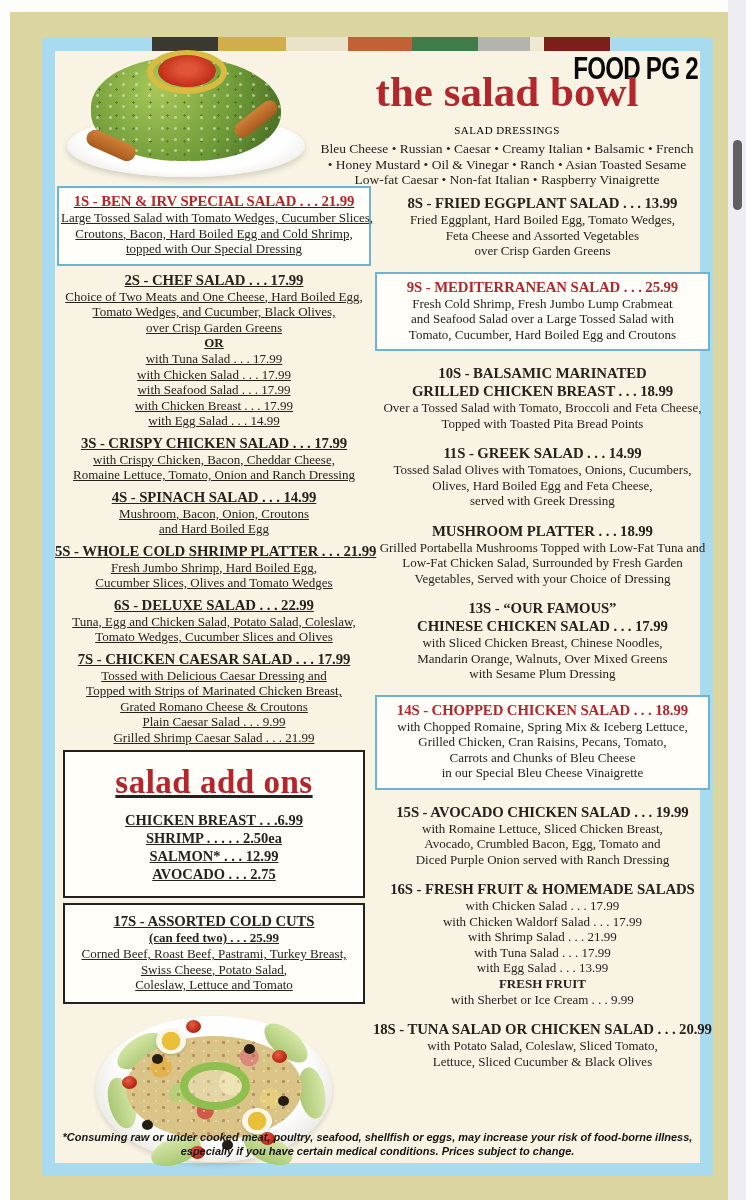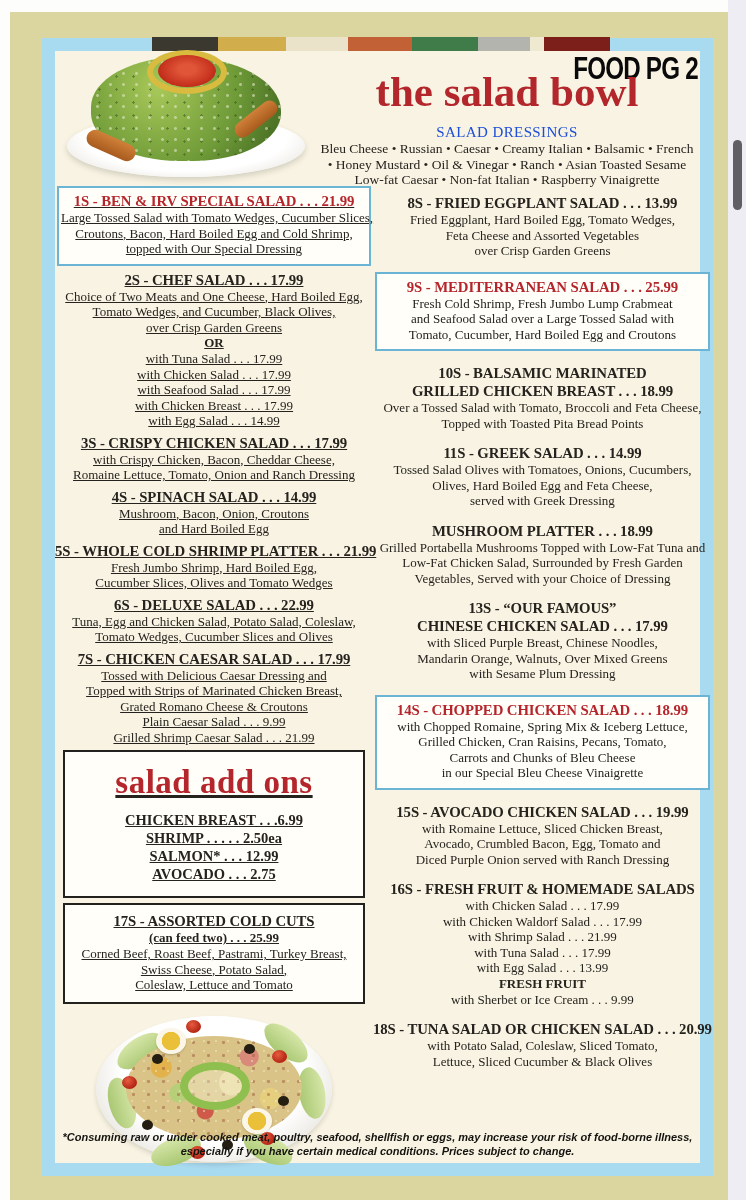--- a/index.html
+++ b/index.html
@@ -16,21 +16,21 @@
   .band>div:nth-child(3){width:62px;}
   .band>div:nth-child(4){width:64px;}
   .band>div:nth-child(5){width:66px;}
   .band>div:nth-child(6){width:52px;}
   .band>div:nth-child(7){width:14px;}
   .band>div:nth-child(8){width:66px;}
 
   .header{position:relative;height:130px;}
   .pg{position:absolute;right:2px;top:0;font-family:"Liberation Sans",sans-serif;font-weight:bold;font-size:31px;letter-spacing:-1px;transform:scaleX(.78);transform-origin:100% 0;color:#0a0a0a;white-space:nowrap;}
   .title{position:absolute;left:452px;top:16px;transform:translateX(-50%);font-weight:bold;font-size:43px;color:#b3262b;white-space:nowrap;}
-  .dress-h{position:absolute;left:452px;top:73px;transform:translateX(-50%);font-size:15px;color:#1d4ed8;letter-spacing:.4px;white-space:nowrap;}
+  .dress-h{position:absolute;left:452px;top:73px;transform:translateX(-50%);font-size:11px;color:#000000;letter-spacing:.4px;white-space:nowrap;}
   .dress-lines{position:absolute;left:452px;top:90px;transform:translateX(-50%);text-align:center;font-size:13.5px;line-height:15.5px;color:#26231f;}
   .dress-lines div{white-space:nowrap;}
 
   .cols{display:flex;}
   .col-left{width:318px;}
   .col-right{flex:1;}
 
   .menu-item{text-align:center;color:#26231f;}
   .ln-h{font-size:14.8px;font-weight:bold;line-height:18px;white-space:nowrap;letter-spacing:-.1px;}
   .red{color:#b5262c;}
@@ -249,21 +249,21 @@
             </div>
             <div class="menu-item" data-name="menu-item-12S">
               <div class="ln-h" data-name="item-title">MUSHROOM PLATTER . . . 18.99</div>
               <div class="ln-d" data-name="item-line">Grilled Portabella Mushrooms Topped with Low-Fat Tuna and</div>
               <div class="ln-d" data-name="item-line">Low-Fat Chicken Salad, Surrounded by Fresh Garden</div>
               <div class="ln-d" data-name="item-line">Vegetables, Served with your Choice of Dressing</div>
             </div>
             <div class="menu-item" data-name="menu-item-13S">
               <div class="ln-h" data-name="item-title">13S - “OUR FAMOUS”</div>
               <div class="ln-h" data-name="item-title">CHINESE CHICKEN SALAD . . . 17.99</div>
-              <div class="ln-d" data-name="item-line">with Sliced Purple Breast, Chinese Noodles,</div>
+              <div class="ln-d" data-name="item-line">with Sliced Chicken Breast, Chinese Noodles,</div>
               <div class="ln-d" data-name="item-line">Mandarin Orange, Walnuts, Over Mixed Greens</div>
               <div class="ln-d" data-name="item-line">with Sesame Plum Dressing</div>
             </div>
             <div class="menu-item boxed-blue" data-name="menu-item-14S">
               <div class="ln-h red" data-name="item-title">14S - CHOPPED CHICKEN SALAD . . . 18.99</div>
               <div class="ln-d" data-name="item-line">with Chopped Romaine, Spring Mix &amp; Iceberg Lettuce,</div>
               <div class="ln-d" data-name="item-line">Grilled Chicken, Cran Raisins, Pecans, Tomato,</div>
               <div class="ln-d" data-name="item-line">Carrots and Chunks of Bleu Cheese</div>
               <div class="ln-d" data-name="item-line">in our Special Bleu Cheese Vinaigrette</div>
             </div>

